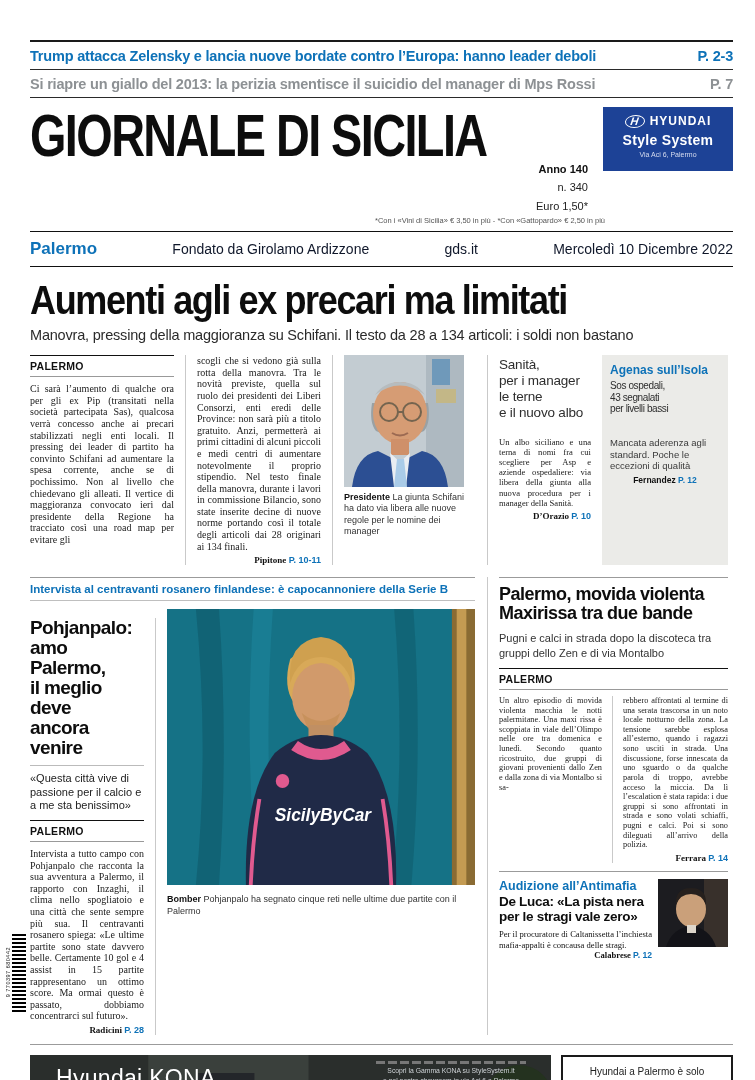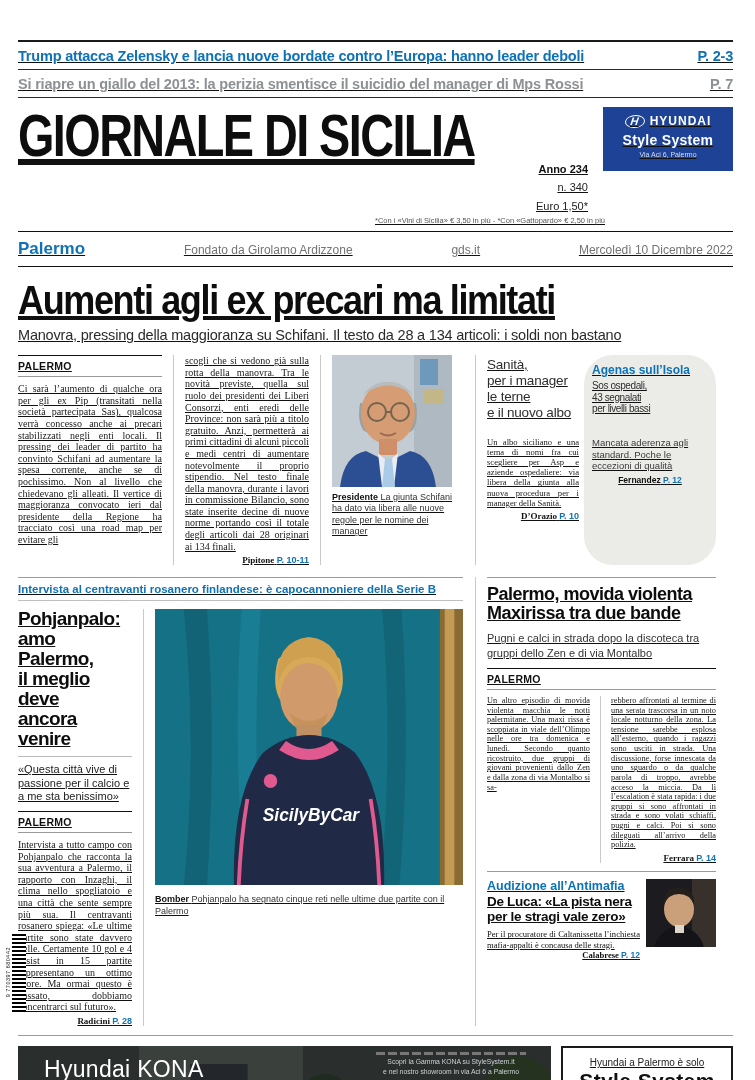--- a/index.html
+++ b/index.html
@@ -1,18 +1,18 @@
 <!DOCTYPE html>
 <html><head>
 <meta charset="utf-8">
 <style>
   html,body{margin:0;padding:0;background:#8a8a8a;}
   .page{position:relative;width:755px;height:1080px;background:#fff;margin:0 auto;
         font-family:"Liberation Sans",sans-serif;color:#111;overflow:hidden;box-sizing:border-box;
-        padding:40px 22px 0 18px;text-decoration:underline;}
+        padding:40px 22px 0 30px;}
   *{box-sizing:border-box;min-width:0;}
   
   .topbar{border-top:2px solid #1a1a1a;}
   .tb-row{display:flex;justify-content:space-between;align-items:baseline;
           padding:6px 0 5px;border-bottom:1px solid #2a2a2a;font-weight:bold;font-size:14.5px;letter-spacing:-.2px;}
   .tb-row .tb-page{margin-left:12px;white-space:nowrap;}
   .tb-blue{color:#0e72b8;}
   .tb-black{color:#141414;}
   .tb-gray{color:#8d9194;}
   
@@ -28,21 +28,21 @@
             width:20px;height:13px;line-height:11px;font-size:11px;font-weight:bold;font-style:italic;
             text-align:center;transform:skewX(-8deg);}
   .anno-block{text-align:right;margin:-12px 145px 0 0;line-height:1.15;}
   .anno-block .a1{font-weight:bold;font-size:11px;}
   .anno-block .a2,.anno-block .a3{font-size:11px;color:#222;}
   .price-note{text-align:right;margin:2px 128px 6px 0;font-size:7.5px;color:#555;}
   
   .dateline{display:flex;justify-content:space-between;align-items:baseline;
             border-top:1px solid #111;border-bottom:1px solid #111;padding:7px 0;}
   .dl-ed{color:#0e72b8;font-weight:bold;font-size:17px;}
-  .dl-mid,.dl-site,.dl-date{font-size:12px;color:#737373;}
+  .dl-mid,.dl-site,.dl-date{font-size:14px;color:#0f172a;}
   
   .lead-hl{font-weight:bold;font-size:40px;letter-spacing:-1.5px;line-height:1.05;margin:12px 0 6px;
            transform:scaleX(.9);transform-origin:left center;white-space:nowrap;color:#0d0d0d;}
   .lead-deck{font-size:14.5px;letter-spacing:-.2px;color:#2b2b2b;margin:0 0 12px;white-space:nowrap;}
   
   .rowA,.rowB{display:flex;}
   .zoneL{width:458px;padding-right:12px;border-right:1px solid #c9c9c9;flex:none;}
   .zoneR{width:240px;padding-left:11px;flex:none;}
   .rowA .zoneL{display:flex;}
   .rowA .zoneR{display:flex;}
@@ -55,32 +55,32 @@
   .body-serif{font-family:"Liberation Serif","DejaVu Serif",serif;font-size:10px;line-height:1.16;
               text-align:justify;color:#1a1a1a;}
   .sig{font-family:"Liberation Serif",serif;font-size:9px;font-weight:bold;text-align:right;margin-top:3px;}
   .sig .pg{color:#0e72b8;font-family:"Liberation Sans",sans-serif;}
   .photo-frame{width:120px;display:block;}
   .caption{font-size:9px;line-height:1.25;color:#333;margin-top:5px;}
   .caption b{color:#111;}
   .san-col{width:92px;flex:none;}
   .san-hl{font-size:13.5px;line-height:1.18;color:#2e2e2e;white-space:pre-line;letter-spacing:-.2px;margin:2px 0 16px;}
   .san-body{font-family:"Liberation Serif",serif;font-size:8.6px;line-height:1.18;text-align:justify;color:#1a1a1a;}
-  .agenas-box{flex:1;margin-left:5px;background:#ebebe8;padding:8px 8px 9px;border-radius:29px;}
+  .agenas-box{flex:1;margin-left:11px;background:#ebebe8;padding:8px 8px 9px;}
   .ag-kick{color:#0e72b8;font-weight:bold;font-size:12px;margin-bottom:3px;}
   .ag-hl{font-size:10px;line-height:1.15;letter-spacing:-.4px;color:#2e2e2e;white-space:pre-line;}
   .ag-body{font-size:9.5px;line-height:1.25;color:#3a3a3a;margin-top:22px;}
   .ag-sig{font-size:8.5px;font-weight:bold;text-align:center;margin-top:3px;}
   .ag-sig .pg{color:#0e72b8;}
   
   .rowB{margin-top:12px;border-bottom:1px solid #9b9b9b;padding-bottom:9px;}
   .strip{border-top:1px solid #9b9b9b;border-bottom:1px solid #bfbfbf;color:#0e72b8;font-weight:bold;
          font-size:11.5px;padding:5px 0;margin-bottom:8px;}
   .poh-flex{display:flex;}
-  .poh-text{width:126px;flex:none;padding-right:11px;border-right:1px solid #c9c9c9;margin-right:11px;}
+  .poh-text{width:126px;flex:none;padding-right:11px;border-right:1px solid #c9c9c9;margin-right:11px;margin-top:9px;}
   .poh-hl{font-weight:bold;font-size:19px;line-height:1.05;letter-spacing:-.6px;white-space:pre-line;color:#0d0d0d;}
   .poh-quote{font-size:11px;line-height:1.25;color:#222;border-top:1px solid #bbb;margin-top:7px;padding-top:6px;margin-bottom:7px;}
   .poh-photo{flex:1;}
   .zoneR .mv-hl{font-weight:bold;font-size:18px;line-height:1.06;letter-spacing:-.5px;white-space:pre-line;
                 border-top:1px solid #9b9b9b;padding-top:7px;color:#0d0d0d;}
   .mv-sub{font-size:11px;line-height:1.3;color:#333;margin:8px 0 8px;}
   .mv-cols{display:flex;}
   .mv-c1{width:103px;flex:none;}
   .mv-c2{flex:1;border-left:1px solid #c9c9c9;margin-left:10px;padding-left:10px;}
   .mv-body{font-size:8.3px;}
@@ -133,21 +133,21 @@
     <div class="mast-ad">
       <div class="brandline">
         <span class="hyu-mark">H</span>
         <span>HYUNDAI</span>
       </div>
       <div class="ss">Style System</div>
       <div class="addr">Via Aci 6, Palermo</div>
     </div>
   </div>
   <div class="anno-block">
-    <span class="a1">Anno 234</span><br>
+    <span class="a1">Anno 140</span><br>
     <span class="a2">n. 340</span><br>
     <span class="a3">Euro 1,50*</span>
   </div>
   <div class="price-note">*Con i «Vini di Sicilia» € 3,50 in più - *Con «Gattopardo» € 2,50 in più</div>
 
   <div class="dateline">
     <span class="dl-ed">Palermo</span>
     <span class="dl-mid">Fondato da Girolamo Ardizzone</span>
     <span class="dl-site">gds.it</span>
     <span class="dl-date">Mercoledì 10 Dicembre 2022</span>

